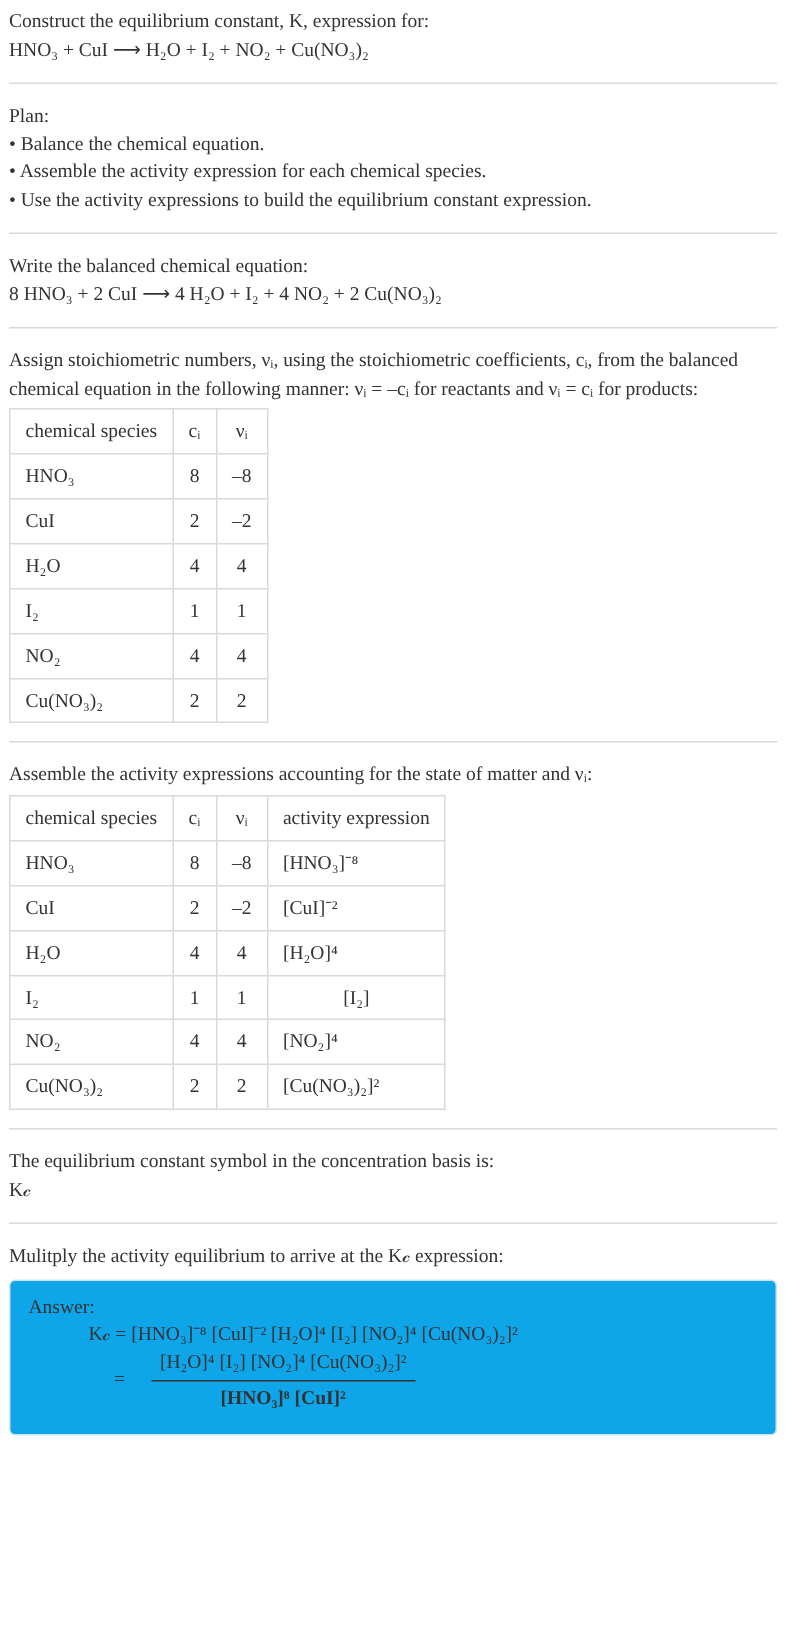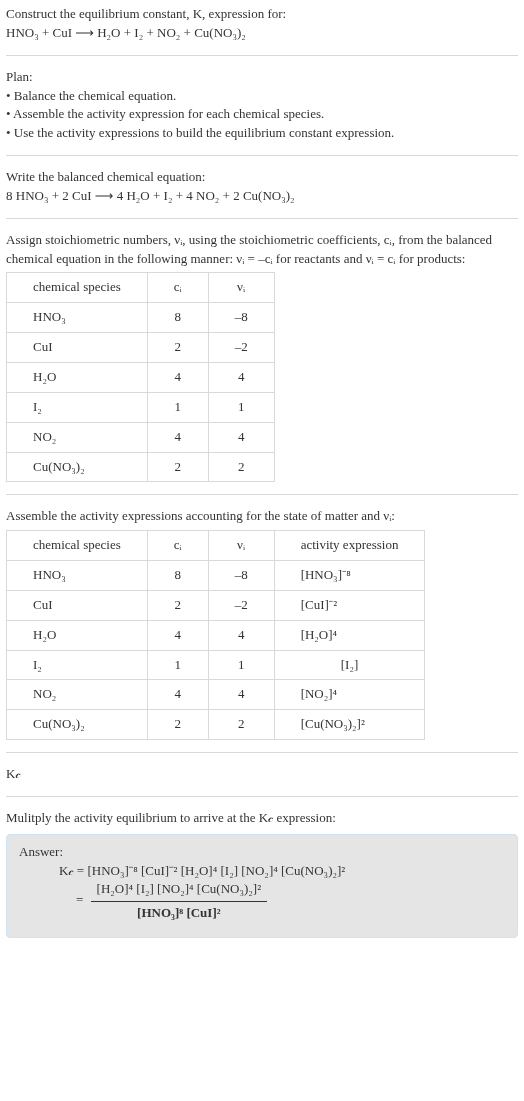--- a/index.html
+++ b/index.html
@@ -18,43 +18,43 @@
   .hr {
     border-top: 1px solid #d9d9d9;
     margin: 12px 0;
   }
   table.grid {
     border-collapse: collapse;
     margin-top: 4px;
   }
   table.grid th, table.grid td {
     border: 1px solid #d9d9d9;
-    padding: 5px 26px;
+    padding: 5px 10px;
     text-align: center;
     font-weight: normal;
     white-space: nowrap;
   }
   table.grid th {
     background: #fff;
   }
   .answer {
-    background: #e5e5e5;
+    background: #0ea5e9;
     border: 1px solid #cfe3f2;
     border-radius: 4px;
     padding: 8px 12px 14px 12px;
     margin-top: 6px;
   }
   .answer-label {
     color: #333;
   }
   .frac {
     display: inline-block;
     text-align: center;
     vertical-align: middle;
-    margin-left: 4px;
+    margin-left: 14px;
   }
   .frac .num {
     display: block;
     border-bottom: 1px solid #333;
     padding: 0 6px 2px 6px;
   }
   .frac .den {
     display: block;
     padding: 2px 6px 0 6px;
     font-weight: bold;
@@ -175,20 +175,21 @@
       <td style="text-align:left">Cu(NO₃)₂</td>
       <td>2</td>
       <td>2</td>
       <td style="text-align:left">[Cu(NO₃)₂]²</td>
     </tr>
   </tbody>
     </table>
 
   <div class="hr"></div>
 
+  <div>The equilibrium constant symbol in the concentration basis is:</div>
   <div class="italic">K𝒸</div>
 
   <div class="hr"></div>
 
   <div>Mulitply the activity equilibrium to arrive at the K𝒸 expression:</div>
 
   <div class="answer">
     <div class="answer-label">Answer:</div>
     <div class="eq-indent">
       <span class="italic">K𝒸 = </span><span>[HNO₃]⁻⁸ [CuI]⁻² [H₂O]⁴ [I₂] [NO₂]⁴ [Cu(NO₃)₂]²</span>

